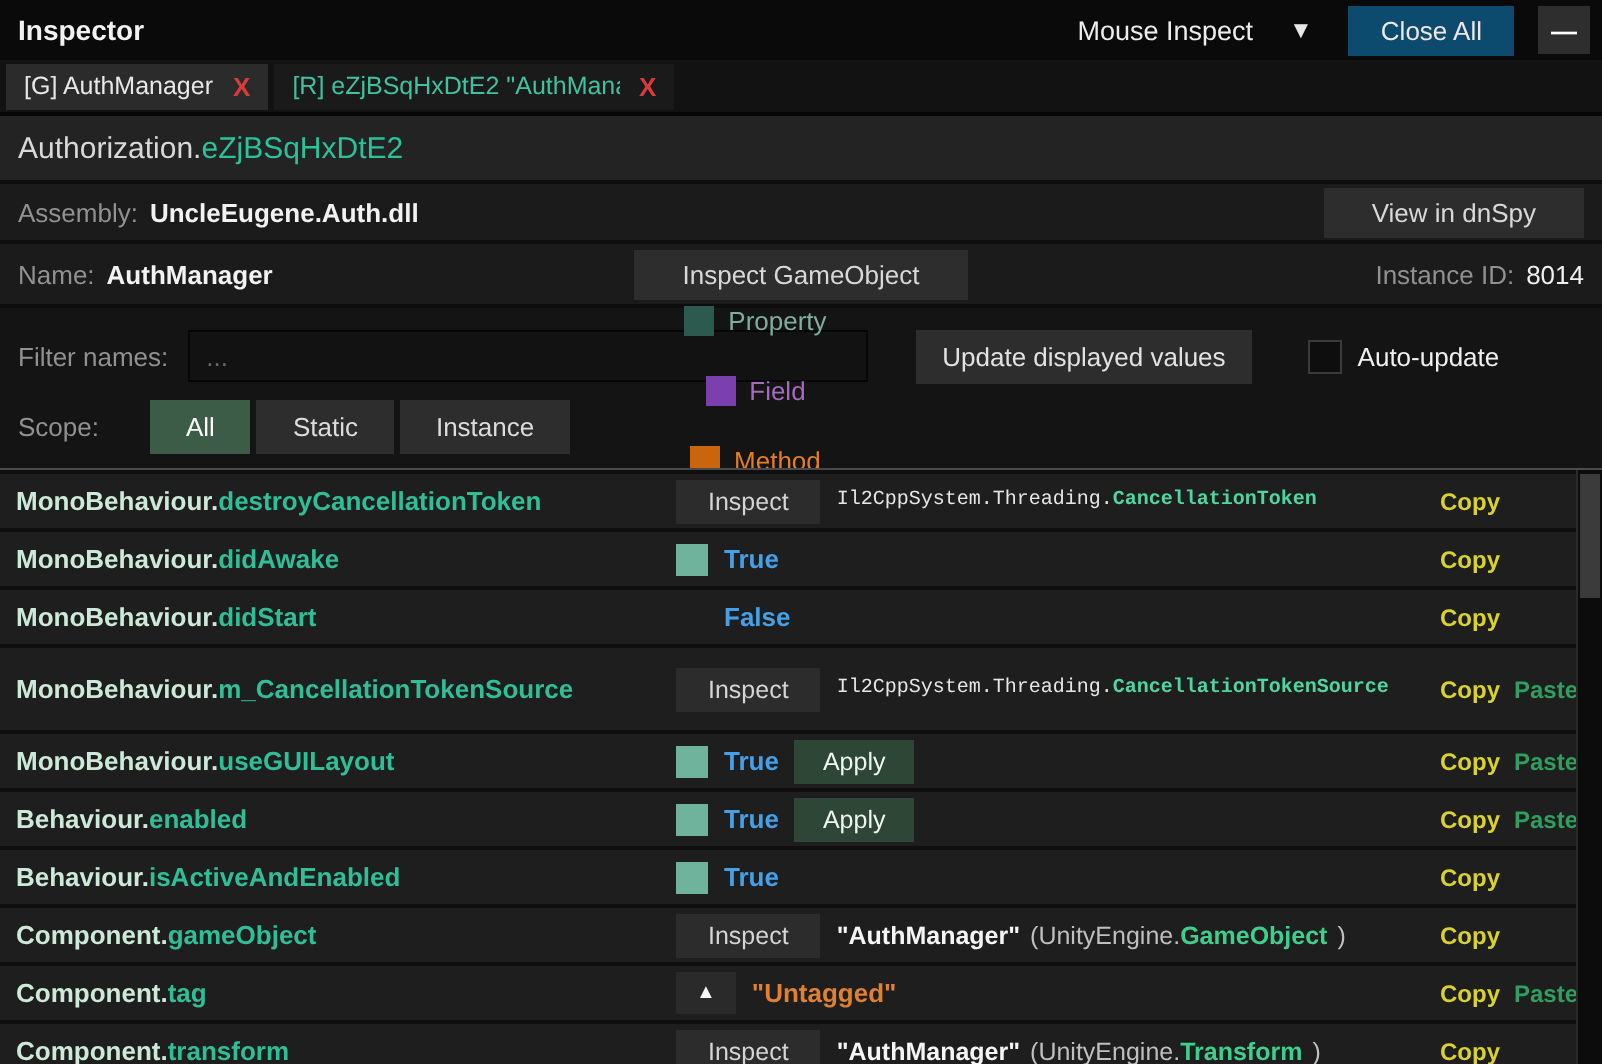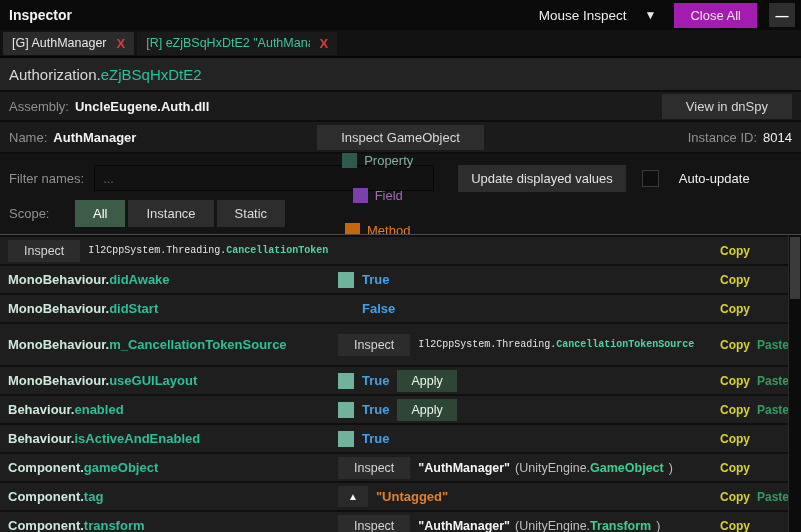--- a/index.html
+++ b/index.html
@@ -15,21 +15,21 @@
   
   .topbar {
     height: 30px; background: #0a0a0a; display: flex; align-items: center;
     justify-content: space-between; padding: 0 6px 0 9px; flex-shrink: 0;
   }
   .topbar-title { font-weight: bold; font-size: 14px; color: #f2f2f2; }
   .topbar-right { display: flex; align-items: center; gap: 12px; }
   .mouse-inspect { color: #ededed; font-size: 13.5px; }
   .mi-arrow { color: #e8e8e8; font-size: 12px; padding: 2px 6px; }
   .close-all-btn {
-    background: #a21caf; color: #efe6e6; border: none; padding: 5px 16px;
+    background: #0c4a6e; color: #efe6e6; border: none; padding: 5px 16px;
     font-size: 13px; font-family: inherit;
   }
   .min-btn {
     background: #2e2e2e; color: #ffffff; border: none; width: 26px; height: 24px;
     font-size: 13px; font-family: inherit; font-weight: bold;
   }
 
   
   .tabbar {
     height: 28px; background: #121212; display: flex; align-items: center;
@@ -77,21 +77,21 @@
   .filter-row {
     height: 30px; display: flex; align-items: center; gap: 10px;
     padding: 0 9px; margin-top: 9px; flex-shrink: 0;
   }
   .filter-input {
     width: 340px; background: #121212; border: 1px solid #060606;
     color: #cccccc; padding: 5px 8px; font-family: inherit; font-size: 13px; height: 26px;
   }
   .filter-input::placeholder { color: #6a6a6a; }
   .update-btn { background: #2d2d2d; border: none; color: #e2e2e2; padding: 6px 13px; font-size: 13px; font-family: inherit; margin-left: 14px; }
-  .auto-wrap { display: flex; align-items: center; gap: 20px; margin-left: 6px; }
+  .auto-wrap { display: flex; align-items: center; gap: 8px; margin-left: 18px; }
   .checkbox { width: 17px; height: 17px; background: #0e0e0e; border: 1px solid #3a3a3a; display: inline-block; }
   .auto-label { color: #f0f0f0; }
 
   .scope-row {
     height: 30px; display: flex; align-items: center; gap: 4px;
     padding: 0 9px; margin-top: 5px; margin-bottom: 6px; flex-shrink: 0;
   }
   .scope-label { color: #919191; width: 62px; }
   .scope-buttons { display: flex; gap: 3px; }
   .scope-btn { background: #2d2d2d; border: none; color: #dcdcdc; padding: 6px 18px; font-size: 13px; font-family: inherit; }
@@ -195,22 +195,22 @@
     <div class="auto-wrap">
       <span class="checkbox"></span>
       <span class="auto-label">Auto-update</span>
     </div>
   </div>
 
   <div class="scope-row">
     <span class="scope-label">Scope:</span>
     <div class="scope-buttons" id="scope-buttons">
         <button class="scope-btn selected">All</button>
+        <button class="scope-btn">Static</button>
         <button class="scope-btn">Instance</button>
-        <button class="scope-btn">Static</button>
       </div>
     <div class="legend" id="legend">
         <div class="legend-item">
           <span class="legend-square" style="background: rgb(44, 90, 78);"></span>
           <span class="legend-label" style="color: rgb(127, 174, 158);">Property</span>
         </div>
         <div class="legend-item">
           <span class="legend-square" style="background: rgb(123, 63, 174);"></span>
           <span class="legend-label" style="color: rgb(165, 105, 189);">Field</span>
         </div>
@@ -221,20 +221,21 @@
         <div class="legend-item">
           <span class="legend-square" style="background: rgb(20, 158, 120);"></span>
           <span class="legend-label" style="color: rgb(46, 204, 113);">Constructor</span>
         </div>
       </div>
   </div>
 
   <div class="member-wrap">
     <div class="member-list" id="member-list">
         <div class="member-row">
+          <div class="member-name"><span class="m-prefix">MonoBehaviour.</span><span class="m-name">destroyCancellationToken</span></div>
           <div class="member-ctrl">
             <button class="btn inspect-btn">Inspect</button>
             <div class="type-val"><span class="tp">Il2CppSystem.Threading.</span><span class="tn">CancellationToken</span></div>
           </div>
           <div class="row-actions">
             <span class="copy-btn">Copy</span>
           </div>
         </div>
         <div class="member-row">
           <div class="member-name"><span class="m-prefix">MonoBehaviour.</span><span class="m-name">didAwake</span></div>

